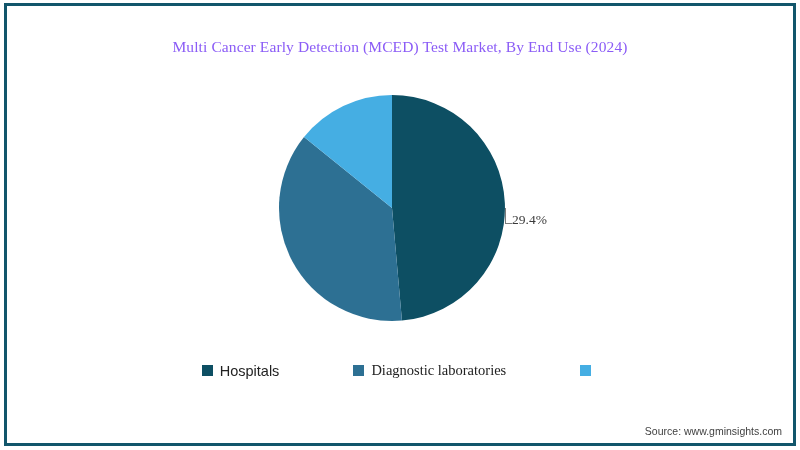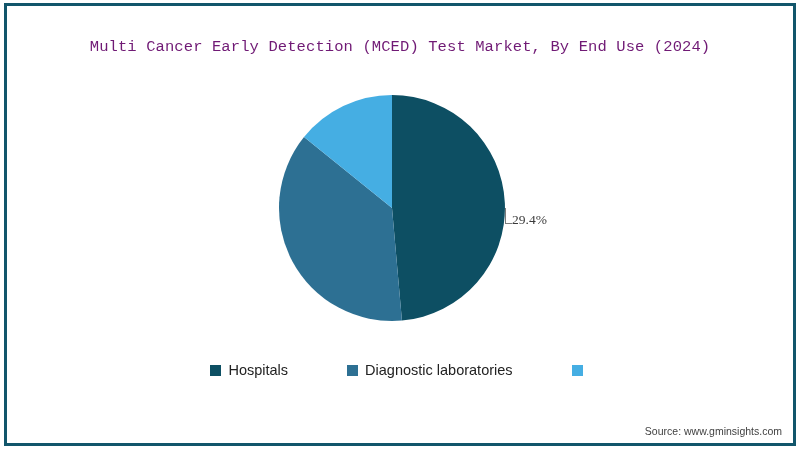--- a/index.html
+++ b/index.html
@@ -29,22 +29,22 @@
     box-sizing: border-box;
     background: #ffffff;
   }
   #chart-title {
     position: absolute;
     left: 0;
     right: 0;
     top: 38px;
     text-align: center;
     font-size: 15.5px;
-    color: #701a75;
-    font-family: Liberation Mono, monospace;
+    color: #8b5cf6;
+    font-family: Liberation Serif, serif;
     letter-spacing: 0.1px;
     white-space: nowrap;
   }
   #plot-area {
     position: absolute;
     left: 0;
     top: 0;
     width: 800px;
     height: 450px;
   }
@@ -74,30 +74,30 @@
     border-bottom: 1.2px solid #7b7b7b;
     box-sizing: border-box;
   }
   #legend {
     position: absolute;
     left: 0;
     right: 0;
     top: 362px;
     display: flex;
     justify-content: center;
-    gap: 1px;
+    gap: 16px;
   }
   .legend-item {
     display: flex;
     align-items: center;
     font-size: 14.5px;
     color: #222222;
     white-space: nowrap;
   }
-  .legend-item + .legend-item { margin-left: 58px; }
+  .legend-item + .legend-item { margin-left: 58px; font-family: Liberation Serif, serif; }
   .legend-swatch {
     width: 11px;
     height: 11px;
     margin-right: 7px;
     flex: 0 0 auto;
     display: inline-block;
   }
   #source-note {
     position: absolute;
     right: 18px;

